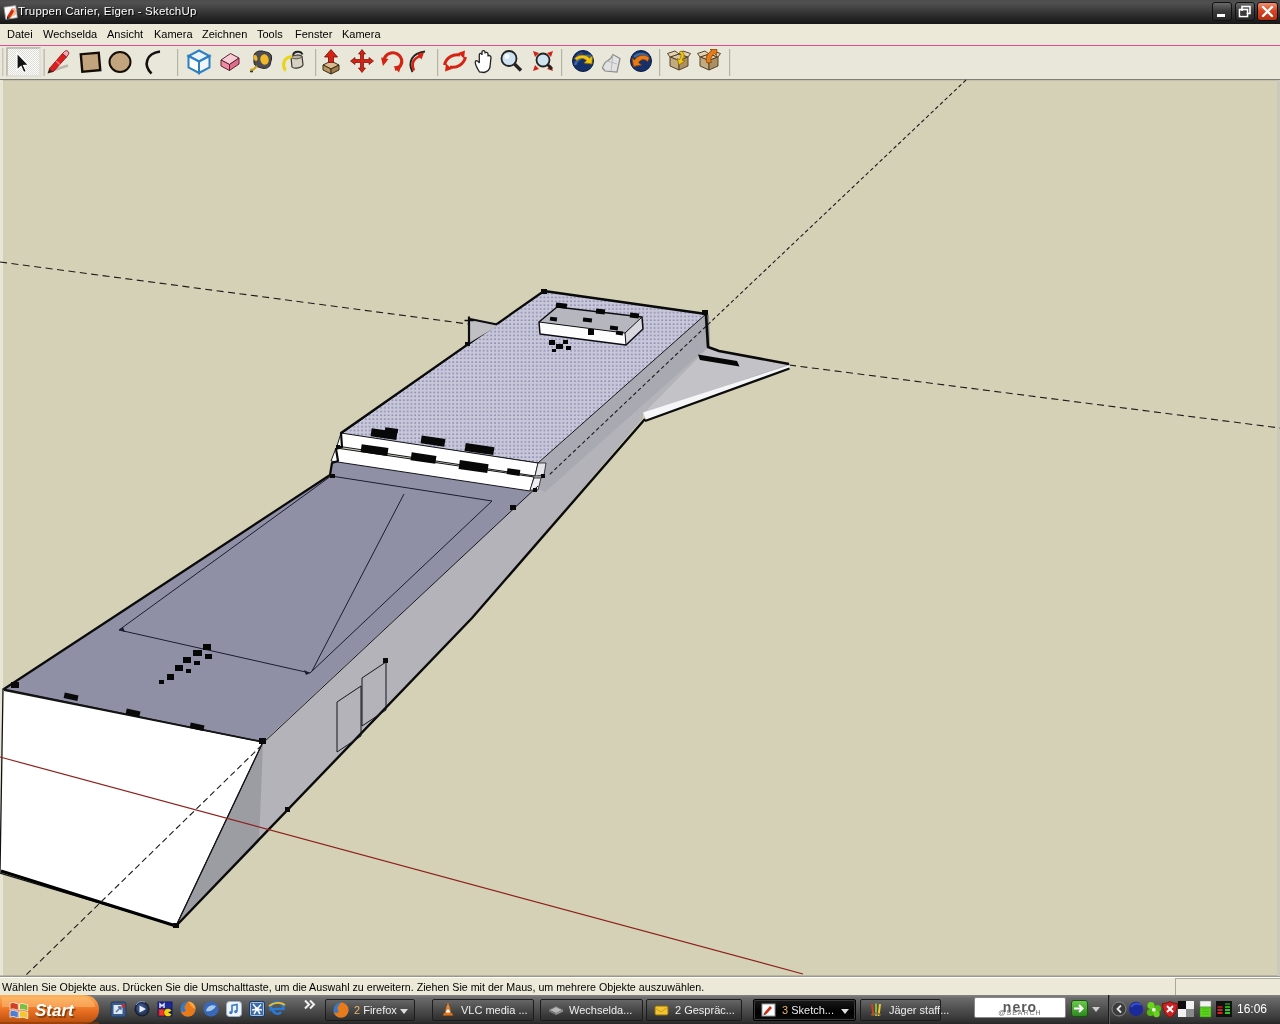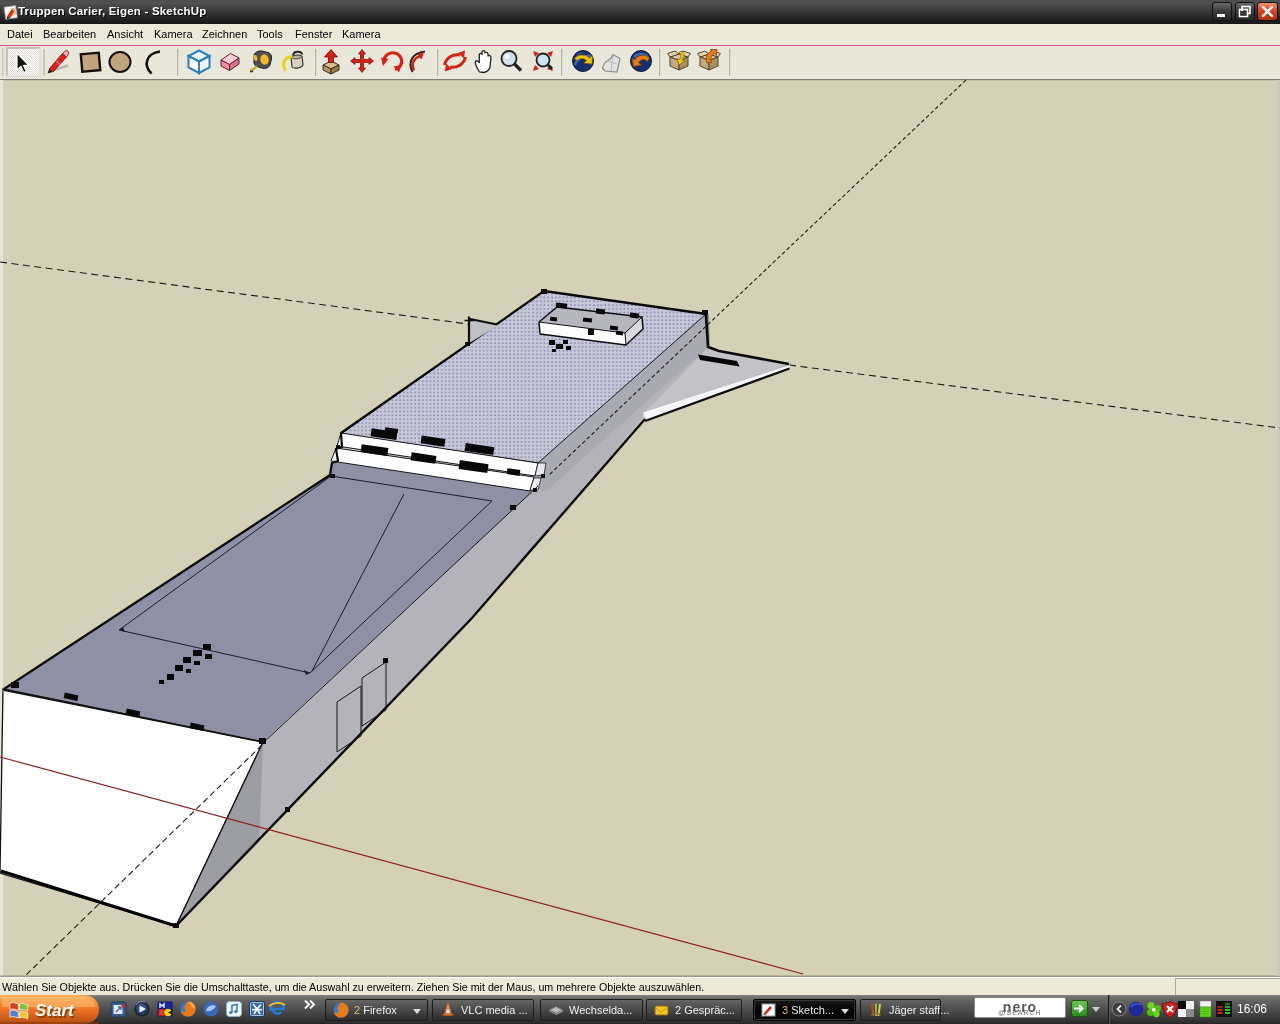--- a/index.html
+++ b/index.html
@@ -1,18 +1,18 @@
 <!DOCTYPE html>
 <html><head>
 <meta charset="utf-8">
 <style>
 html,body{margin:0;padding:0;}
 #page{position:relative;width:1280px;height:1024px;overflow:hidden;background:#d4d1b6;font-family:"Liberation Sans",sans-serif;}
 #titlebar{position:absolute;left:0;top:0;width:1280px;height:24px;background:linear-gradient(180deg,#4c4c4c 0%,#515151 12%,#3a3a3a 45%,#262626 75%,#171717 100%);}
-#titletext{position:absolute;left:18px;top:5px;color:#fff;font-size:11.5px;font-weight:bold;letter-spacing:0.2px;text-shadow:1px 1px 1px #000;}
+#titletext{position:absolute;left:18px;top:5px;color:#fff;font-size:11.5px;font-weight:normal;letter-spacing:0.2px;text-shadow:1px 1px 1px #000;}
 .wbtn{position:absolute;top:2px;width:20px;height:19px;border-radius:3px;border:1px solid #111;box-sizing:border-box;}
 #btnmin,#btnmax{background:linear-gradient(180deg,#6a6a6a,#3c3c3c 45%,#262626);}
 #btnclose{background:linear-gradient(180deg,#f09070,#d84624 45%,#b03010);}
 #menubar{position:absolute;left:0;top:24px;width:1280px;height:22px;background:#ece9d8;border-bottom:1px solid #ec4899;box-sizing:border-box;}
 .mitem{position:absolute;top:4px;font-size:11px;color:#000;}
 #toolbar{position:absolute;left:0;top:46px;width:1280px;height:33px;background:#e9e7da;}
 #statusbar{position:absolute;left:0;top:977px;width:1280px;height:18px;background:#ece9d8;border-top:1px solid #fff;box-sizing:border-box;text-align:center;}
 #statustext{position:absolute;left:2px;top:3px;font-size:10.7px;color:#000;}
 #vcb{position:absolute;left:1175px;top:0px;width:105px;height:18px;border-left:1px solid #aca899;border-top:1px solid #aca899;box-sizing:border-box;background:#ece9d8;}
 #taskbar{position:absolute;left:0;top:995px;width:1280px;height:29px;background:linear-gradient(180deg,#828282 0%,#6a6a6a 12%,#555 40%,#424242 68%,#303030 92%,#262626 100%);}
@@ -50,21 +50,21 @@
         </svg>
     </div>
     <div id="btnclose" class="wbtn" style="left:1257px;width:21px">
       <svg width="19" height="17" viewBox="0 0 19 17">
           <path d="M5,4 L14,13 M14,4 L5,13" stroke="#fff" stroke-width="2.4" stroke-linecap="round"></path>
         </svg>
     </div>
   </div>
   <div id="menubar">
     <div class="mitem" style="left:7px">Datei</div>
-    <div class="mitem" style="left:43px">Bearbeiten</div>
+    <div class="mitem" style="left:43px">Wechselda</div>
     <div class="mitem" style="left:107px">Ansicht</div>
     <div class="mitem" style="left:154px">Kamera</div>
     <div class="mitem" style="left:202px">Zeichnen</div>
     <div class="mitem" style="left:257px">Tools</div>
     <div class="mitem" style="left:295px">Fenster</div>
     <div class="mitem" style="left:342px">Kamera</div>
   </div>
   <div id="toolbar">
     <svg width="780" height="33" viewBox="0 0 780 33" id="tbicons">
       <defs>
@@ -427,21 +427,21 @@
           <circle cx="8" cy="8" r="1.8" fill="#fff"></circle>
         </g>
       <g transform="translate(268,5)">
           <circle cx="9" cy="9" r="8.2" fill="none"></circle>
           <path d="M3,11 A6.5,6.5 0 1 1 15.5,9 L5,9 A4.5,4.5 0 0 0 13,12" stroke="#2a7ad8" stroke-width="2.6" fill="none"></path>
           <path d="M1,6 C6,2 13,2 17,5" stroke="#f0c020" stroke-width="1.8" fill="none"></path>
         </g>
       <path d="M305,5.5 L309,9.5 L305,13.5 M310,5.5 L314,9.5 L310,13.5" stroke="#f2f2f2" stroke-width="2" fill="none"></path>
     </svg>
 
-    <div class="tbtn" style="left:325px;width:103px">
+    <div class="tbtn" style="left:325px;width:90px">
       <svg width="16" height="16" viewBox="0 0 16 16" style="position:absolute;left:7px;top:2px">
           <circle cx="8" cy="8" r="7.6" fill="#3a78c2"></circle>
           <path d="M8,0.4 A7.6,7.6 0 1 1 0.6,10 C3,12 5,11 6,9 C4,8 4,5 6,3.5 C6.6,2 7,1 8,0.4 Z" fill="#e87a1a"></path>
         </svg>
       <div class="lbl"><span style="color:#e8b666">2</span> Firefox</div>
         <div class="caret"></div>
     </div>
     <div class="tbtn" style="left:432px;width:102px">
       <svg width="16" height="16" viewBox="0 0 16 16" style="position:absolute;left:7px;top:2px">
           <path d="M8,1 L11,12 L5,12 Z" fill="#fff" stroke="#c86a10" stroke-width="1"></path>

